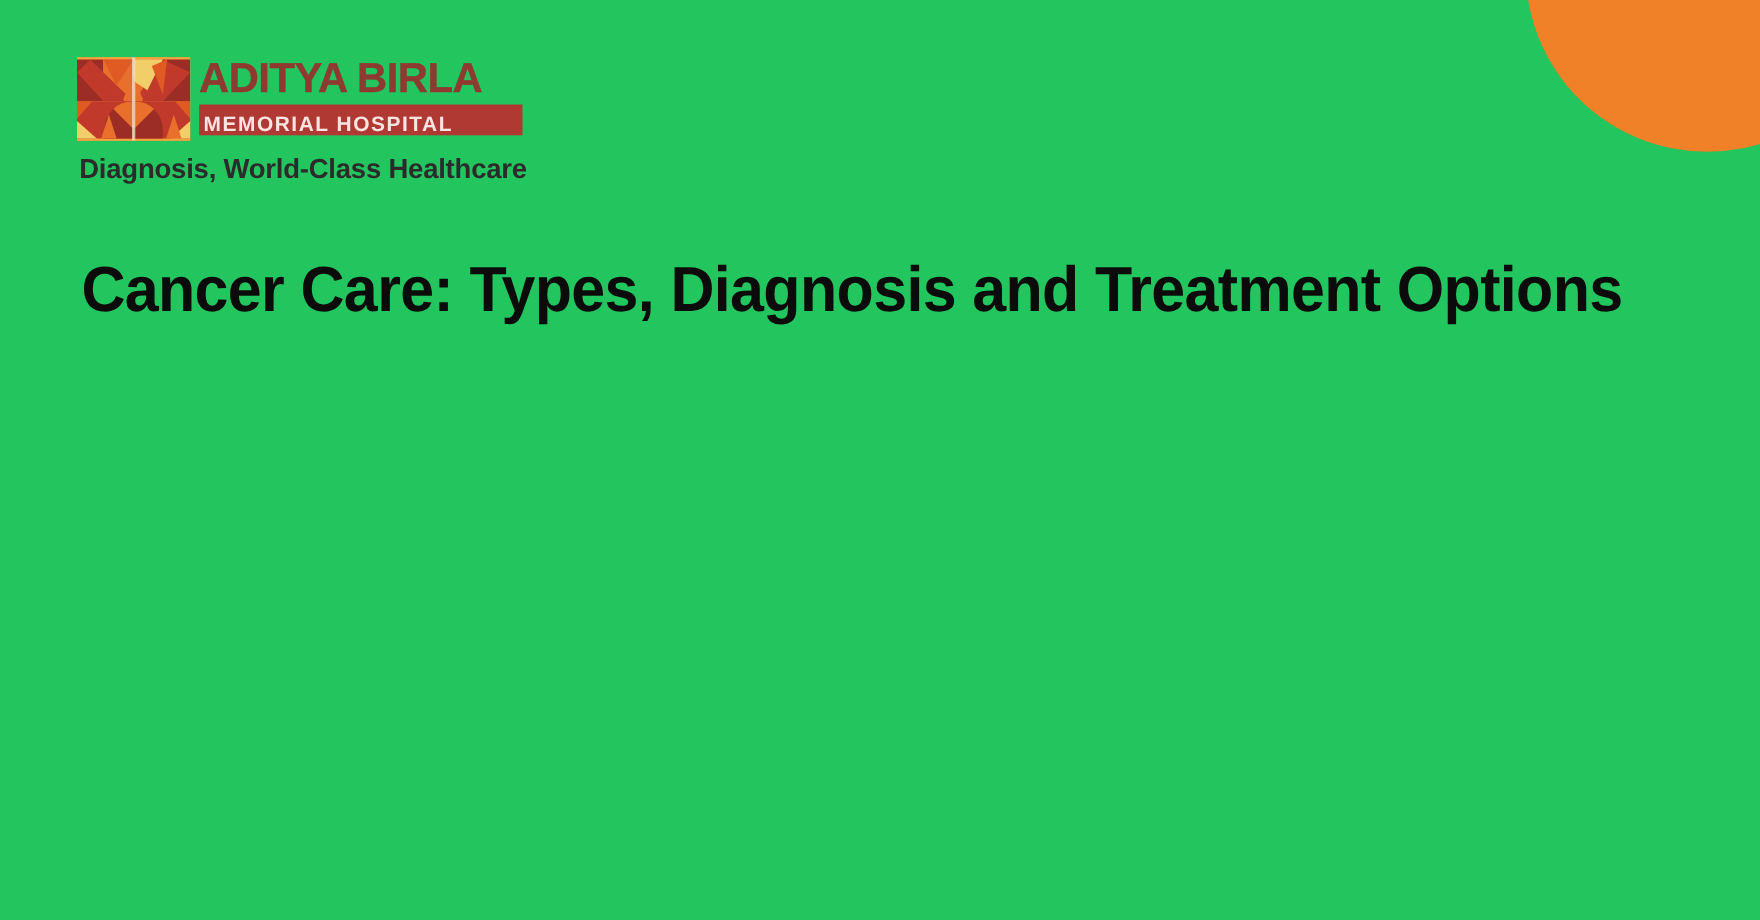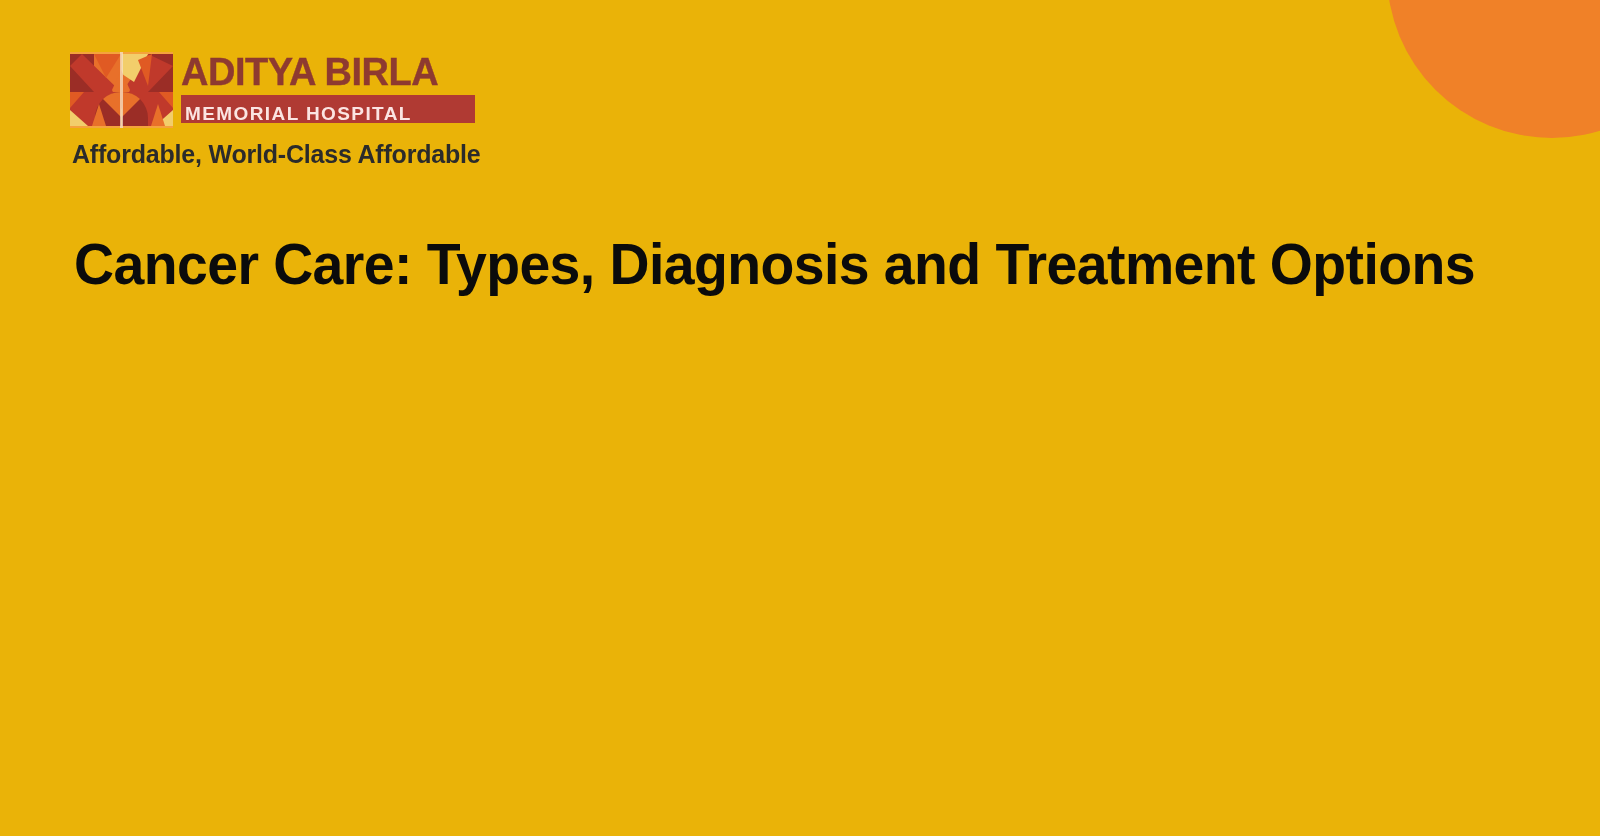--- a/index.html
+++ b/index.html
@@ -5,21 +5,21 @@
 <style>
   html, body {
     margin: 0;
     padding: 0;
     background: #ffffff;
   }
   #slide {
     position: relative;
     width: 1600px;
     height: 836px;
-    background: #eab308;
+    background: #22c55e;
     overflow: hidden;
     font-family: "Liberation Sans", sans-serif;
   }
 
   
   #corner-circle {
     position: absolute;
     left: 1387px;
     top: -192px;
     width: 330px;
@@ -172,20 +172,20 @@
 
       <div id="logo-word-col">
         <div id="brand-name">ADITYA BIRLA</div>
         <div id="brand-sub-bar">
           <span id="brand-sub">MEMORIAL HOSPITAL</span>
         </div>
       </div>
 
     </div>
 
-    <div id="brand-tagline">Affordable, World-Class Affordable</div>
+    <div id="brand-tagline">Diagnosis, World-Class Healthcare</div>
   </div>
 
   <h1 id="slide-title">Cancer Care: Types, Diagnosis and Treatment Options</h1>
 
   <div id="slide-body"></div>
 
 </div>
 
 </body></html>

